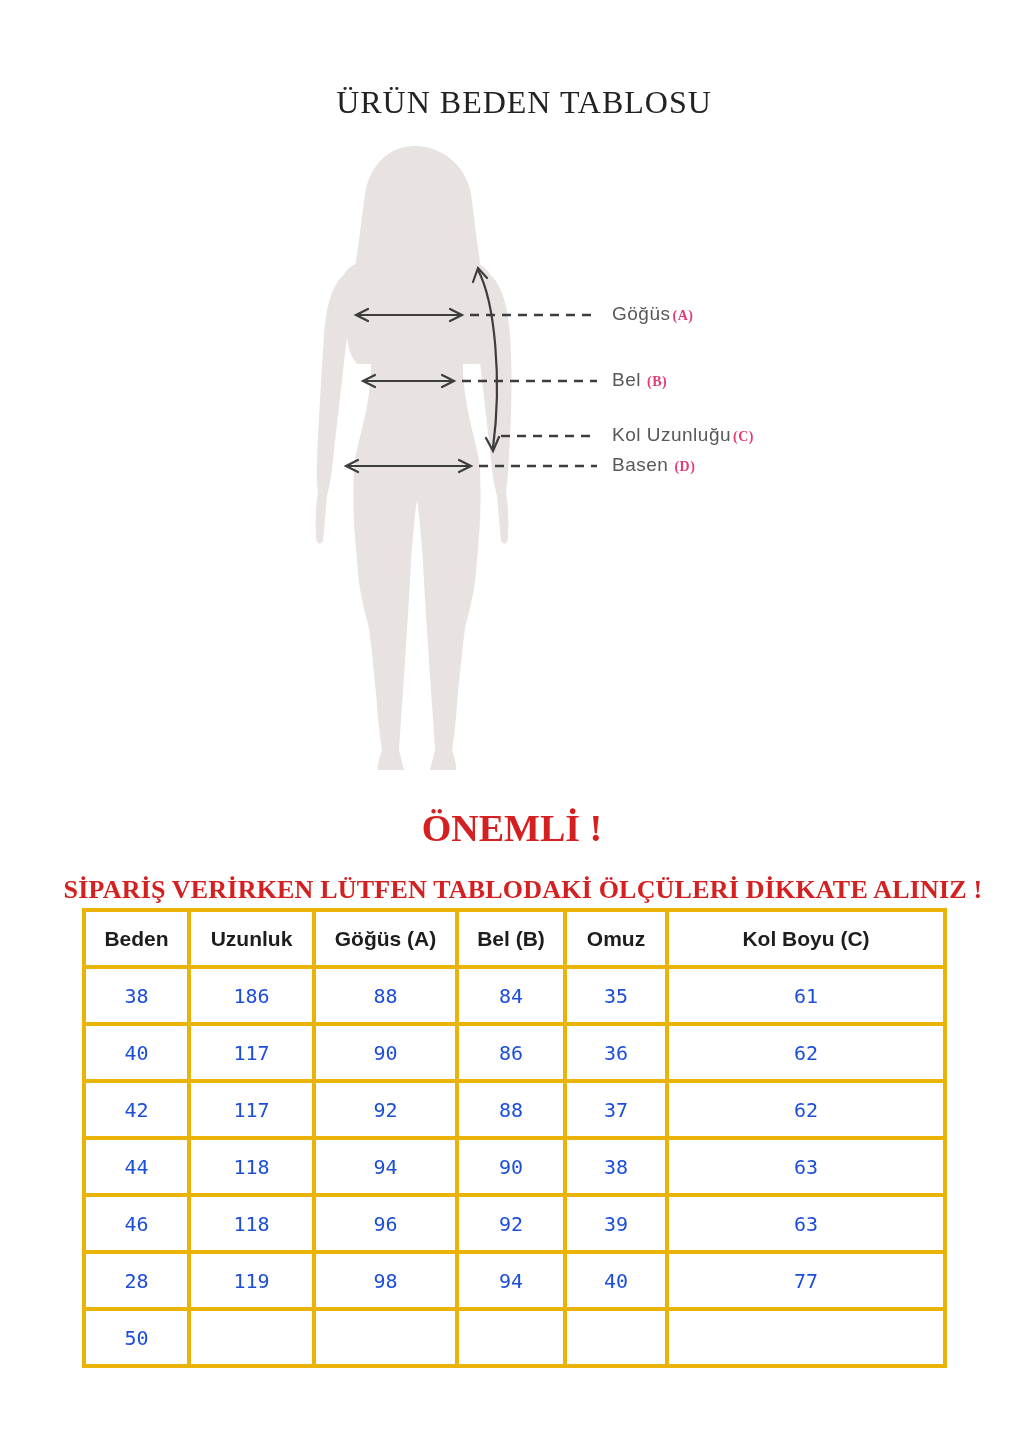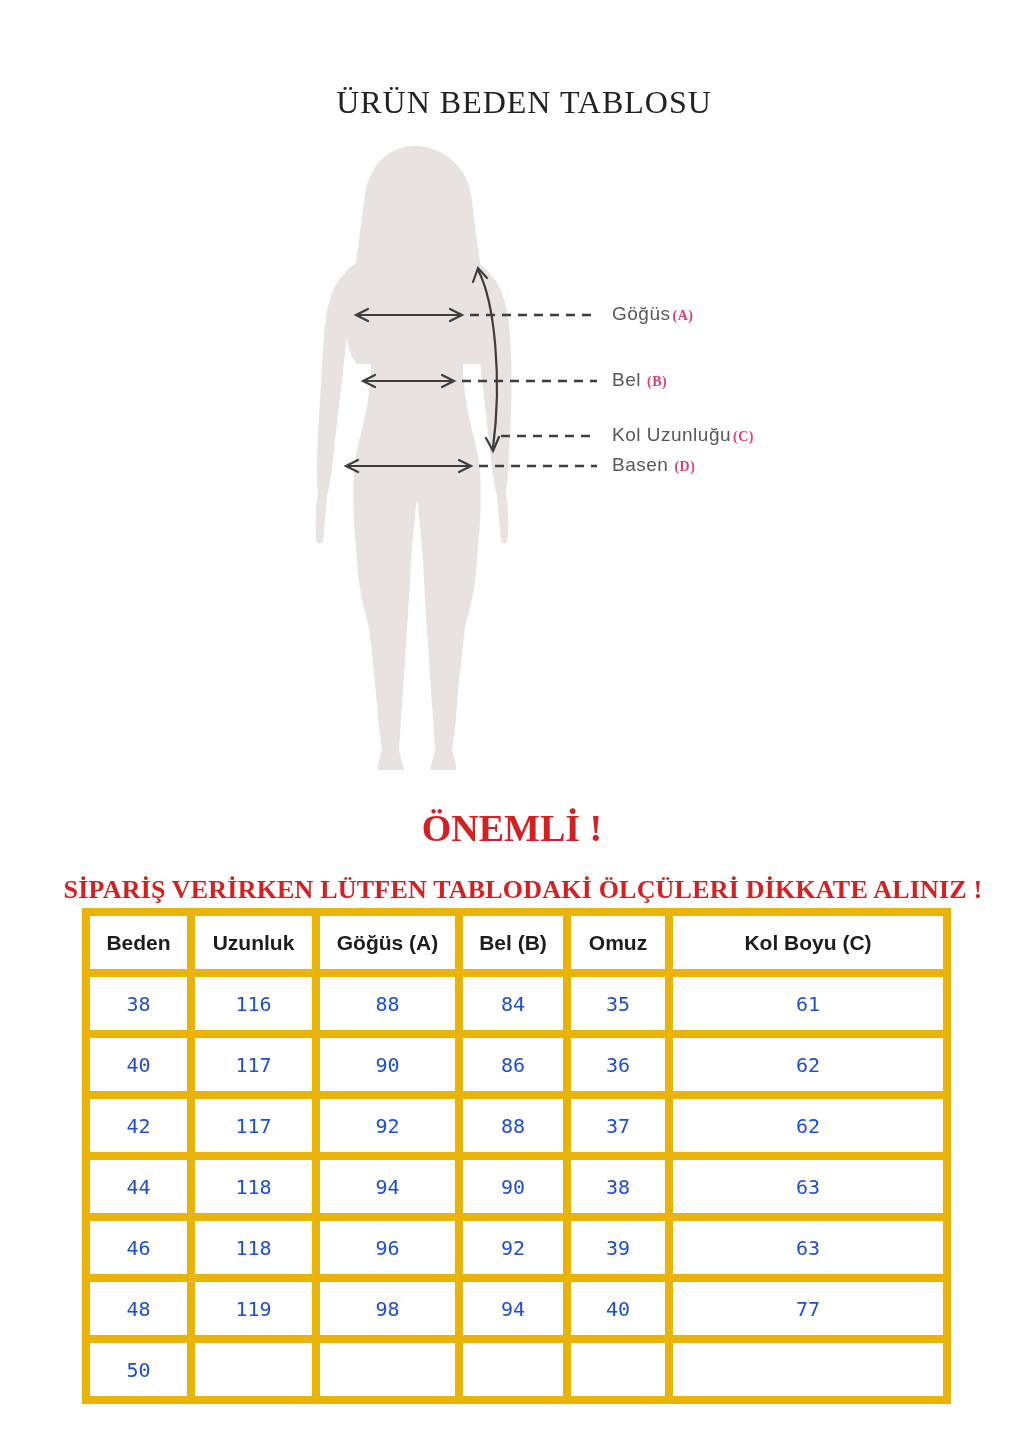--- a/index.html
+++ b/index.html
@@ -36,21 +36,21 @@
     position:absolute;top:864px;left:0;width:1024px;text-align:center;margin:11px;
     font-family:"Liberation Serif",serif;font-weight:700;font-size:26px;color:#d42020;
     letter-spacing:.2px;
   }
   
   #size-table{
     position:absolute;top:908px;left:82px;width:861px;
     border-collapse:collapse;table-layout:fixed;
   }
   #size-table th,#size-table td{
-    border:8px solid #eab308;text-align:center;vertical-align:middle;
+    border:4px solid #eab308;text-align:center;vertical-align:middle;
     height:53px;padding:0;
   }
   #size-table th{
     font-family:"Liberation Sans",sans-serif;font-weight:700;font-size:21px;color:#1d1d1d;
   }
   #size-table td{
     font-family:"DejaVu Sans Mono",monospace;font-size:20px;color:#1d4ed8;
   }
 </style>
 </head>
@@ -175,21 +175,21 @@
         <th>Uzunluk</th>
         <th>Göğüs (A)</th>
         <th>Bel (B)</th>
         <th>Omuz</th>
         <th>Kol Boyu (C)</th>
       </tr>
   </thead>
   <tbody>
       <tr>
         <td>38</td>
-        <td>116</td>
+        <td>186</td>
         <td>88</td>
         <td>84</td>
         <td>35</td>
         <td>61</td>
       </tr>
       <tr>
         <td>40</td>
         <td>117</td>
         <td>90</td>
         <td>86</td>
@@ -214,21 +214,21 @@
       </tr>
       <tr>
         <td>46</td>
         <td>118</td>
         <td>96</td>
         <td>92</td>
         <td>39</td>
         <td>63</td>
       </tr>
       <tr>
-        <td>48</td>
+        <td>28</td>
         <td>119</td>
         <td>98</td>
         <td>94</td>
         <td>40</td>
         <td>77</td>
       </tr>
       <tr>
         <td>50</td>
         <td></td>
         <td></td>

